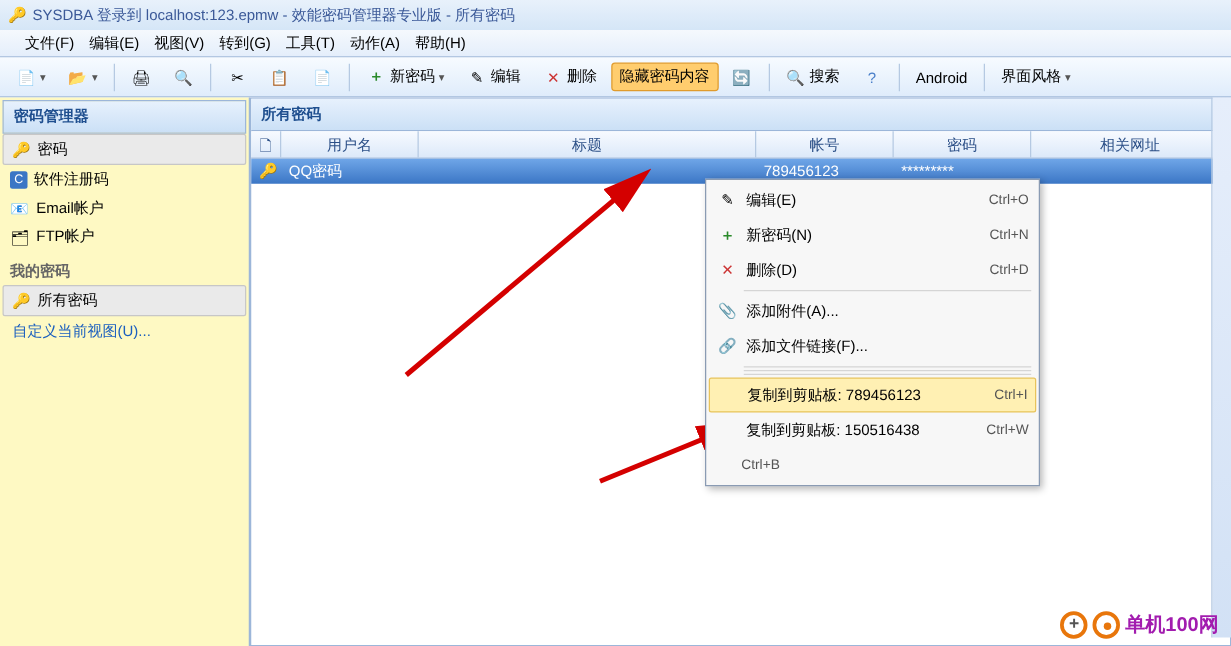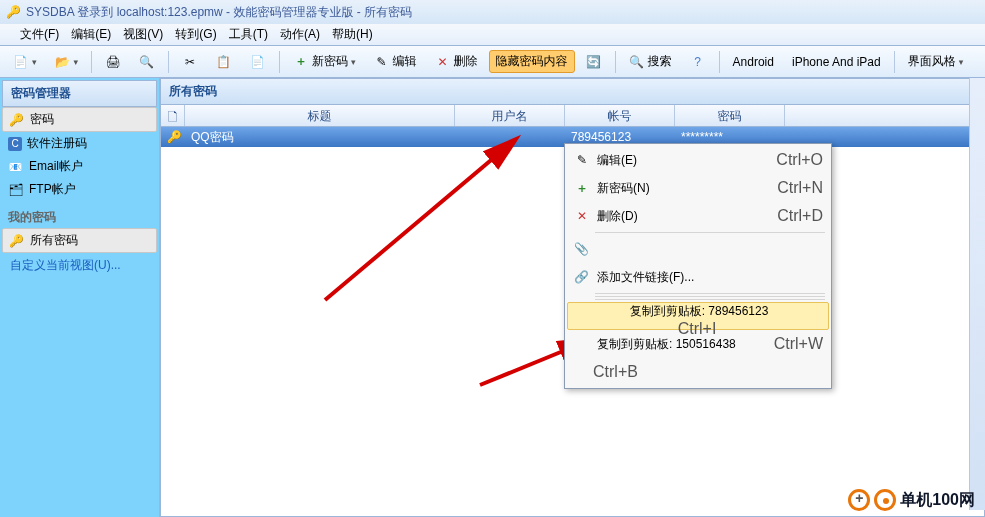--- a/index.html
+++ b/index.html
@@ -7,49 +7,49 @@
 .titlebar { background: linear-gradient(#e8f1fb, #d5e6f7); height: 24px; display: flex; align-items: center; padding: 0 6px; color: #3b5998; }
 .titlebar .key-icon { margin-right: 4px; }
 .menubar { background: linear-gradient(#f5f9fd, #e4eefb); height: 22px; display: flex; align-items: center; padding: 0 20px; border-bottom: 1px solid #9cb6d9; }
 .menubar span { margin-right: 12px; cursor: default; }
 .toolbar { background: linear-gradient(#f7fbff, #dfecfb); height: 32px; display: flex; align-items: center; padding: 0 6px; border-bottom: 1px solid #9cb6d9; gap: 4px; }
 .toolbar .sep { width: 1px; height: 22px; background: #b5c9e2; margin: 0 2px; }
 .tbtn { display: flex; align-items: center; padding: 2px 6px; border: 1px solid transparent; border-radius: 3px; cursor: default; gap: 3px; }
 .tbtn.highlight { background: #ffcd6e; border: 1px solid #e09b2c; justify-content: center; }
 .icon { display: inline-flex; width: 16px; height: 16px; align-items: center; justify-content: center; font-size: 12px; }
 .main { display: flex; height: calc(517px - 24px - 22px - 32px); }
-.sidebar { width: 160px; background: #7dd3fc; border-right: 1px solid #9cb6d9; padding: 2px; }
+.sidebar { width: 200px; background: #fef9c3; border-right: 1px solid #9cb6d9; padding: 2px; }
 .side-header { background: linear-gradient(#e7f1fd, #cbe0f6); color: #1f4f8f; font-weight: bold; padding: 4px 8px; border: 1px solid #9cb6d9; }
 .side-item { display: flex; align-items: center; padding: 3px 6px; gap: 5px; cursor: default; }
 .side-item.selected { background: #eaeaea; border: 1px solid #c7c7c7; border-radius: 2px; }
 .side-group { color: #666; padding: 4px 6px 2px; margin-top: 4px; font-weight: bold; }
 .side-link { color: #1b5fbf; padding: 4px 8px; cursor: default; }
 .content { flex: 1; background: #fff; display: flex; flex-direction: column; border: 1px solid #9cb6d9; margin: 0; }
 .content-header { background: linear-gradient(#e7f1fd, #cbe0f6); color: #1f4f8f; font-weight: bold; padding: 4px 8px; border-bottom: 1px solid #9cb6d9; }
 .grid-head { display: flex; background: linear-gradient(#f7faff, #dce9f9); border-bottom: 1px solid #9cb6d9; height: 22px; }
 .grid-head .cell { border-right: 1px solid #b5c9e2; padding: 3px 6px; color: #2b4f87; text-align: center; }
 .grid-row { display: flex; height: 20px; align-items: center; }
 .grid-row.selected { background: linear-gradient(#6fa6e8, #3b76c5); color: #fff; }
 .grid-row .cell { padding: 2px 6px; overflow: hidden; white-space: nowrap; }
 .c0 { width: 24px; text-align: center; }
 .c1 { width: 270px; }
 .c2 { width: 110px; }
 .c3 { width: 110px; }
 .c4 { width: 110px; }
 .c5 { flex: 1; }
 .context-menu { position: absolute; top: 143px; left: 564px; width: 268px; background: #f7f7f7; border: 1px solid #8a9bb3; box-shadow: 2px 2px 6px rgba(0,0,0,0.3); padding: 2px; z-index: 10; }
 .context-menu .row { display: flex; align-items: center; height: 28px; padding: 0 6px 0 4px; cursor: default; position: relative; }
-.context-menu .row.hl { background: #fff0b3; border: 1px solid #e8c35a; border-radius: 2px; flex-direction: column; }
+.context-menu .row.hl { background: #fff0b3; border: 1px solid #e8c35a; border-radius: 2px; }
 .context-menu .ico { width: 22px; display: flex; justify-content: center; }
 .context-menu .lab { flex: 1; padding-left: 4px; }
-.context-menu .sc { color: #555; font-size: 16px; }
+.context-menu .sc { color: #555; font-size: 11px; }
 .context-menu .arrow { position: absolute; right: 6px; color: #555; font-size: 10px; }
 .context-menu .divider { height: 1px; background: #d5d5d5; margin: 2px 4px 2px 28px; }
 .arrow-red { position: absolute; pointer-events: none; }
-.watermark { position: absolute; right: 10px; bottom: 6px; display: flex; align-items: center; gap: 4px; font-size: 16px; color: #0f172a; font-weight: bold; z-index: 20; }
+.watermark { position: absolute; right: 10px; bottom: 6px; display: flex; align-items: center; gap: 4px; font-size: 16px; color: #a21caf; font-weight: bold; z-index: 20; }
 .watermark .circ { width: 22px; height: 22px; border: 3px solid #e8760b; border-radius: 50%; display: inline-block; position: relative; }
 .watermark .circ.plus::after { content: "+"; position: absolute; top: -2px; left: 4px; font-size: 14px; color: #555; font-weight: bold; }
 .watermark .circ.dot::after { content: ""; position: absolute; top: 6px; left: 6px; width: 6px; height: 6px; background: #e8760b; border-radius: 50%; }
 .scrolltrack { position: absolute; right: 0; top: 78px; width: 16px; height: 432px; background: linear-gradient(#e6eefb, #d2e1f5); border-left: 1px solid #b5c9e2; }
 </style>
 </head>
 <body>
 
 <div class="titlebar">
   <span class="icon key-icon">🔑</span>
@@ -117,23 +117,20 @@
       <span class="icon">🔍</span>
       <span>搜索</span>
     </div>
   <div class="tbtn">
       <span class="icon" style="color:#4a7fc9">?</span>
     </div>
   <div class="sep"></div>
   <div class="tbtn">
       <span>Android</span>
     </div>
-  <div class="tbtn">
-      <span>iPhone And iPad</span>
-    </div>
   <div class="sep"></div>
   <div class="tbtn">
       <span>界面风格</span>
       <span style="font-size:9px;color:#555">▾</span>
     </div>
 </div>
 
 <div class="main">
   <div class="sidebar">
     <div class="side-header">密码管理器</div>
@@ -158,24 +155,25 @@
         <span class="icon">🔑</span>
         <span>所有密码</span>
       </div>
     <div class="side-link">自定义当前视图(U)...</div>
   </div>
 
   <div class="content">
     <div class="content-header">所有密码</div>
     <div class="grid-head">
       <div class="cell c0">🗋</div>
+      <div class="cell c2">用户名</div>
       <div class="cell c1">标题</div>
-      <div class="cell c2">用户名</div>
       <div class="cell c3">帐号</div>
       <div class="cell c4">密码</div>
+      <div class="cell c5">相关网址</div>
     </div>
     <div class="grid-row selected">
       <div class="cell c0"><span class="icon">🔑</span></div>
       <div class="cell c1">QQ密码</div>
       <div class="cell c2"></div>
       <div class="cell c3">789456123</div>
       <div class="cell c4">*********</div>
       <div class="cell c5"></div>
     </div>
   </div>
@@ -195,20 +193,21 @@
       <span class="sc">Ctrl+N</span>
     </div>
   <div class="row">
       <span class="ico" style="color:#c33">✕</span>
       <span class="lab">删除(D)</span>
       <span class="sc">Ctrl+D</span>
     </div>
   <div class="divider"></div>
   <div class="row">
       <span class="ico">📎</span>
+      <span class="lab">添加附件(A)...</span>
     </div>
   <div class="row">
       <span class="ico">🔗</span>
       <span class="lab">添加文件链接(F)...</span>
     </div>
   <div class="divider"></div>
   <div class="divider"></div>
   <div class="divider"></div>
   <div class="row hl">
       <span class="ico"></span>

